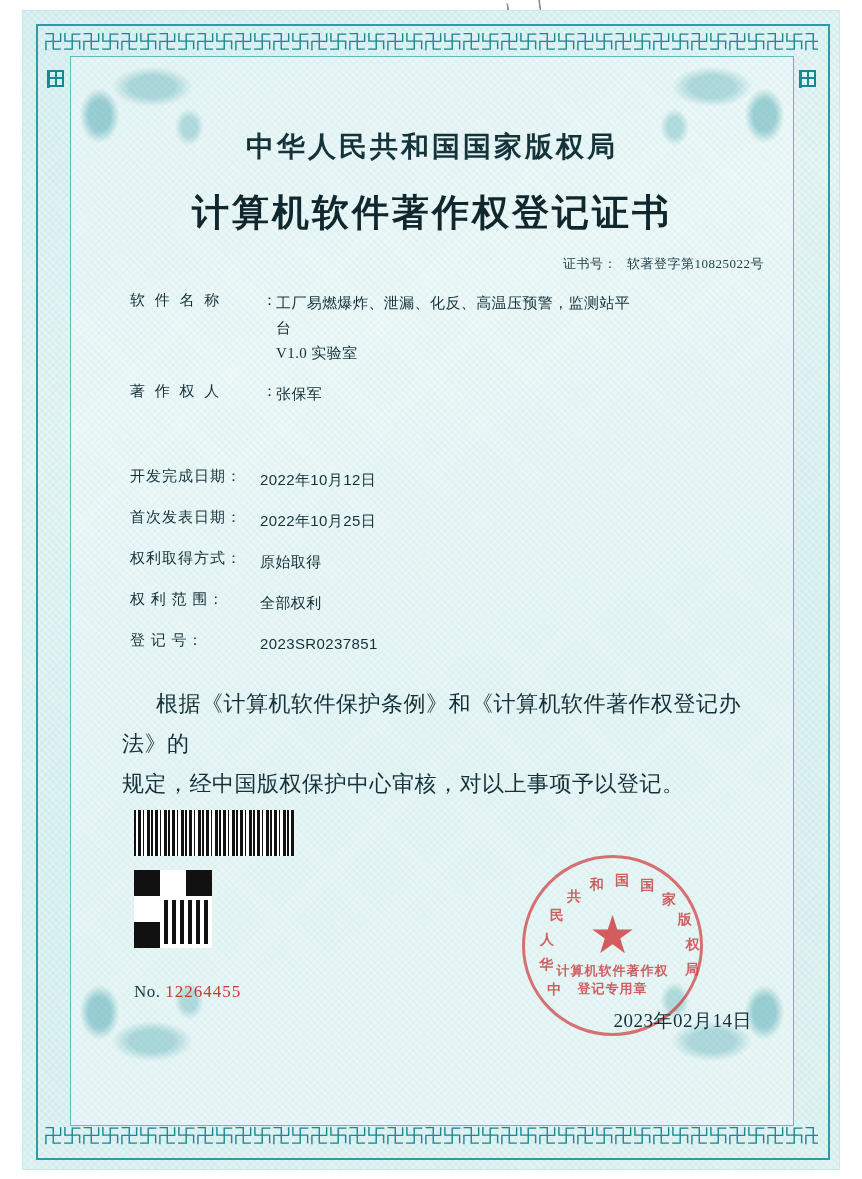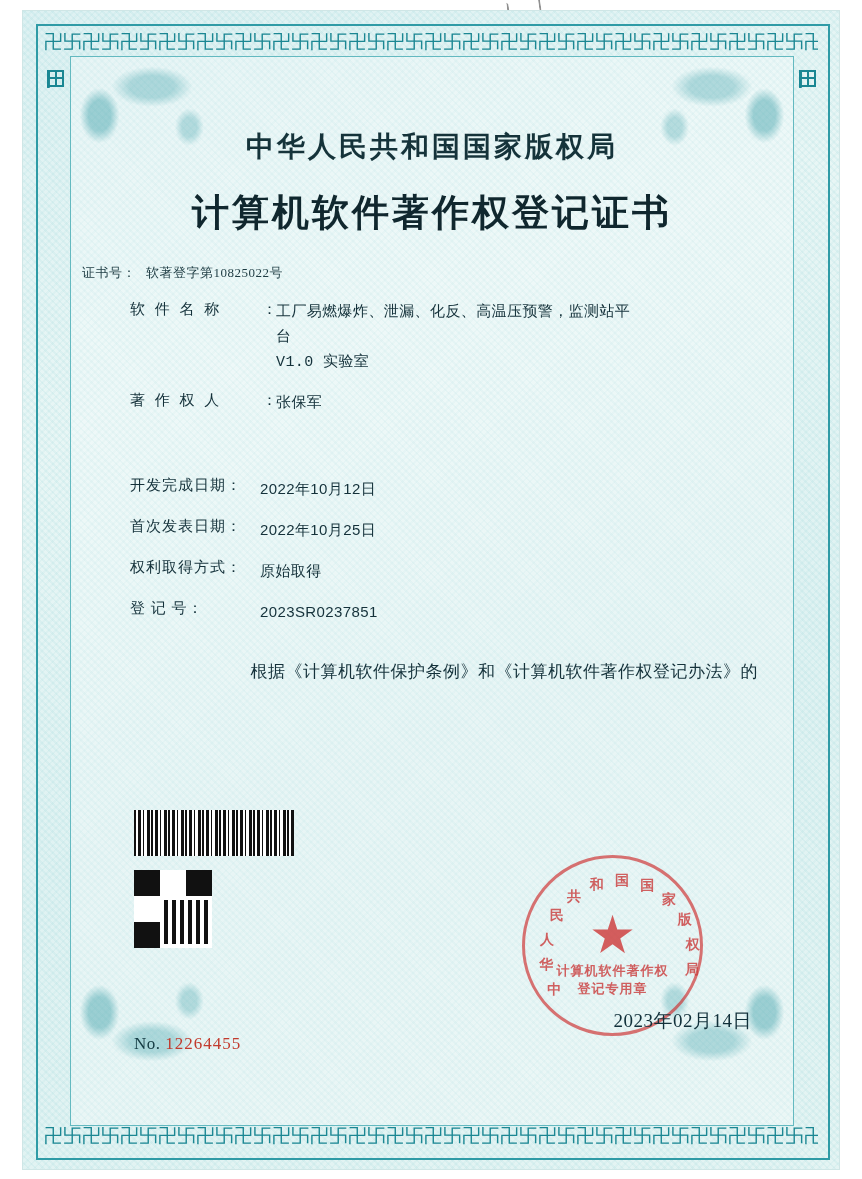--- a/index.html
+++ b/index.html
@@ -114,23 +114,24 @@
   .title-main {
     text-align: center;
     font-size: 37px;
     font-weight: bold;
     letter-spacing: 3px;
     color: #10272e;
     margin-top: 22px;
     font-family: "DejaVu Serif", "Liberation Serif", serif;
   }
   .cert-no {
+    text-align: right;
     font-size: 13px;
     color: #1d3b42;
-    margin-top: 26px;
+    margin-top: 17px;
     padding-right: 18px;
     letter-spacing: .5px;
   }
   .cert-no .lbl { margin-right: 10px; }
 
   .fields { margin-top: 18px; padding-left: 48px; }
   .row {
     display: flex;
     align-items: flex-start;
     margin-bottom: 16px;
@@ -141,36 +142,34 @@
     width: 132px;
     flex: 0 0 132px;
     letter-spacing: 3px;
     white-space: nowrap;
   }
   .row .colon { width: 14px; flex: 0 0 14px; }
   .row .value {
     flex: 1;
     line-height: 25px;
     letter-spacing: .4px;
-    font-family: Liberation Mono, monospace;
   }
   .row .value .line2 { display: block; }
   .gap-big { height: 44px; }
 
   .row.dated .label { width: 130px; flex: 0 0 130px; letter-spacing: 1px; }
   .row.dated .value { font-family: Liberation Sans, sans-serif; }
 
   .paras {
     margin-top: 28px;
     padding: 0 24px 0 40px;
-    font-size: 17px;
+    font-size: 22px;
     line-height: 40px;
     color: #14313a;
     letter-spacing: .5px;
-    text-align: right;
   }
   .paras p { margin: 0; }
   .paras .indent { text-indent: 34px; }
 
   
   .barcode {
     position: absolute;
     left: 112px;
     top: 800px;
     width: 160px;
@@ -243,21 +242,21 @@
     font-size: 13px;
     font-weight: bold;
     line-height: 18px;
     letter-spacing: 1px;
   }
 
   
   .serial {
     position: absolute;
     left: 112px;
-    top: 1024px;
+    top: 972px;
     font-size: 17px;
     color: #143b43;
     letter-spacing: .5px;
   }
   .serial .num { color: #c23b2e; letter-spacing: 1px; }
   .issue-date {
     position: absolute;
     right: 88px;
     top: 998px;
     font-size: 19px;
@@ -324,30 +323,35 @@
         <div class="row dated">
           <div class="label">首次发表日期：</div>
           <div class="value">2022年10月25日</div>
         </div>
 
         <div class="row dated">
           <div class="label">权利取得方式：</div>
           <div class="value">原始取得</div>
         </div>
 
+        <div class="row dated">
+          <div class="label">权 利 范 围：</div>
+          <div class="value">全部权利</div>
+        </div>
 
         <div class="row dated">
           <div class="label">登 记    号：</div>
           <div class="value">2023SR0237851</div>
         </div>
 
       </div>
 
       <div class="paras">
         <p class="indent">根据《计算机软件保护条例》和《计算机软件著作权登记办法》的</p>
+        <p>规定，经中国版权保护中心审核，对以上事项予以登记。</p>
       </div>
 
     </div>
 
     <div class="barcode"></div>
     <div class="qr"></div>
 
     <div class="seal">
       <div class="ring-text">
         <span style="transform:rotate(-118deg) translate(0,-74px) rotate(118deg)">中</span>

